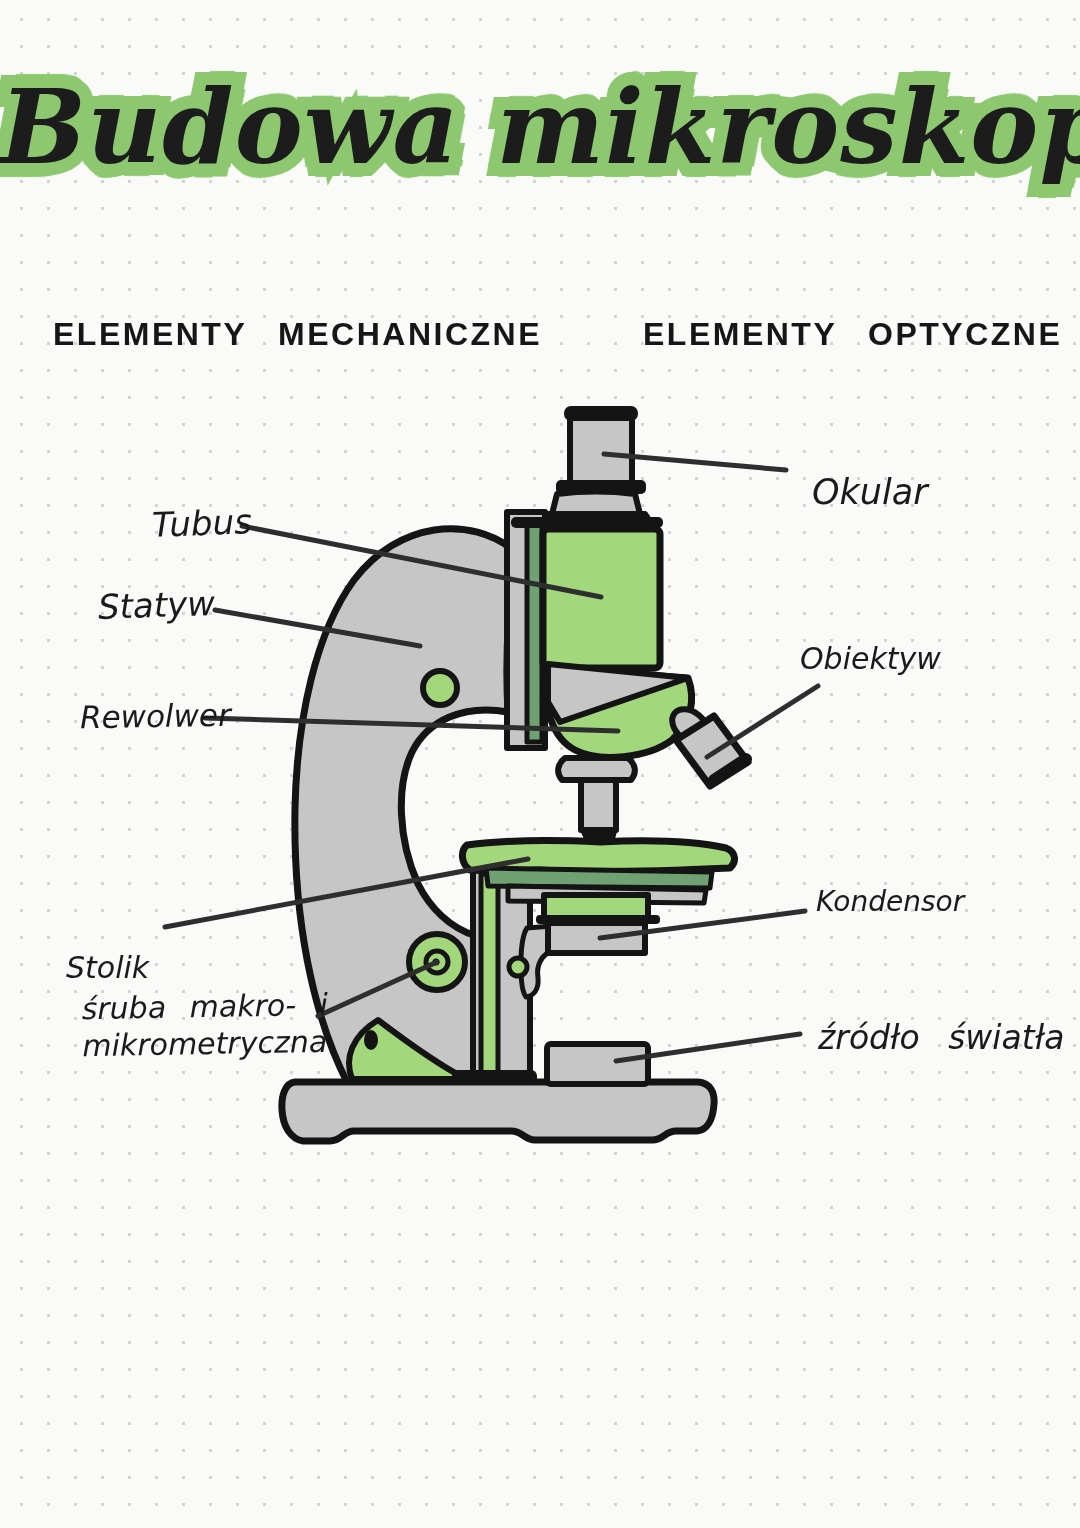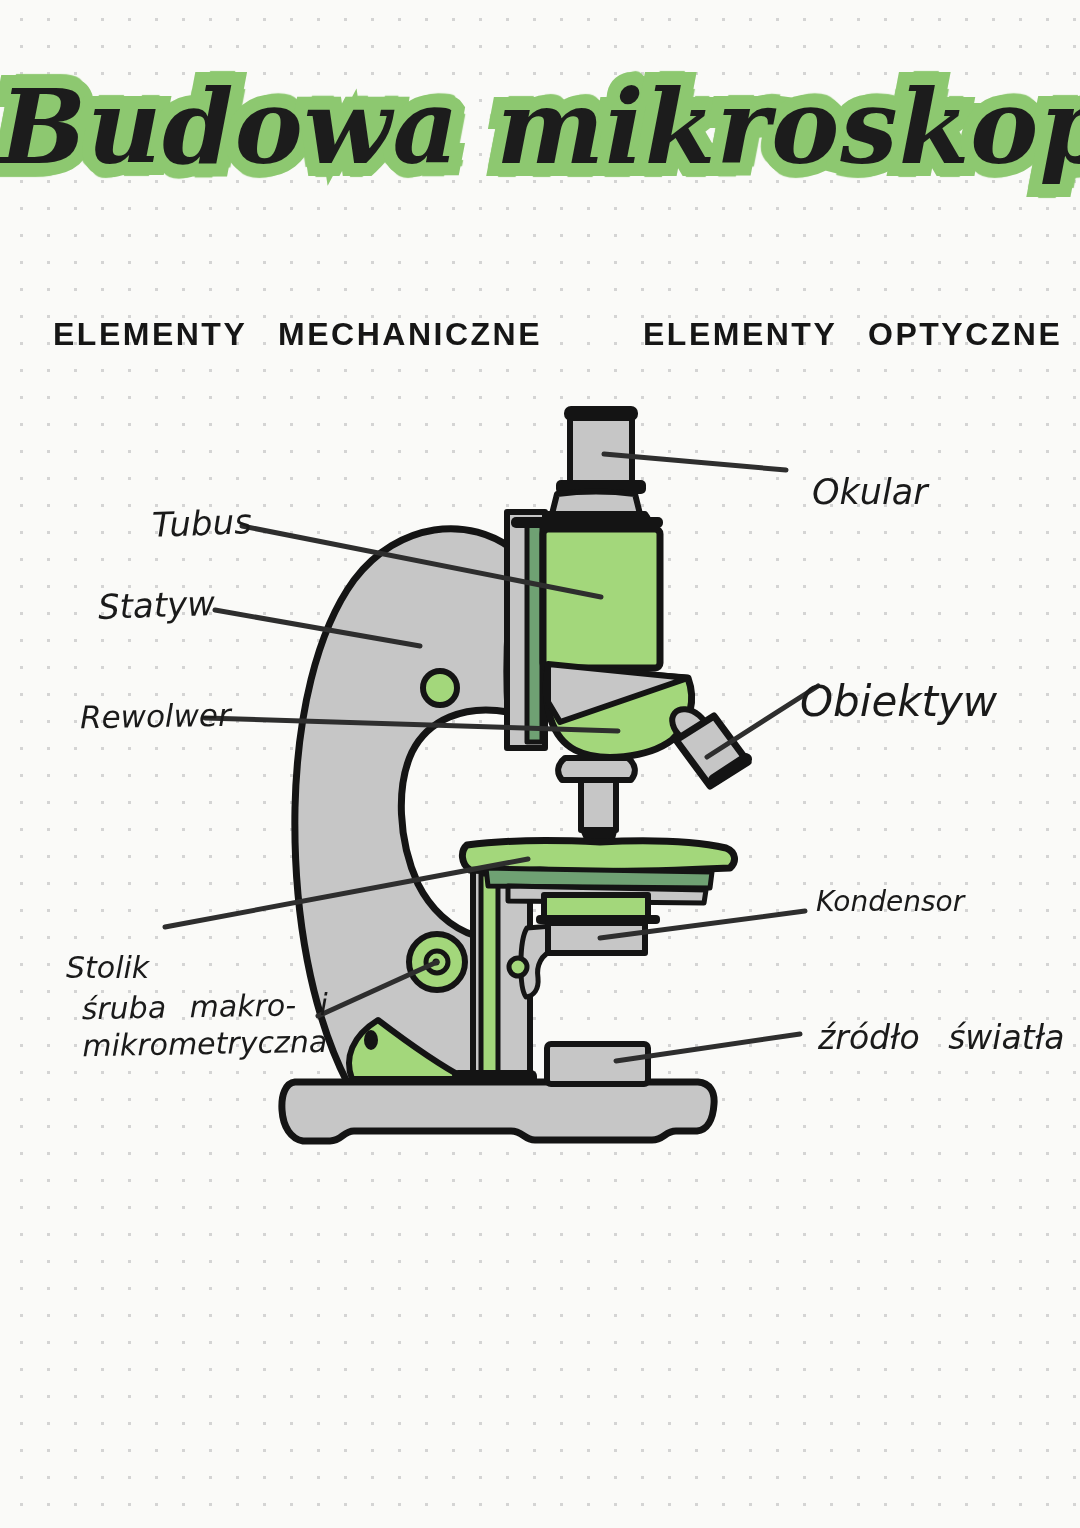--- a/index.html
+++ b/index.html
@@ -64,21 +64,21 @@
     position:absolute;color:#1a1a1a;
     font-family:"DejaVu Sans", sans-serif;font-style:italic;
     white-space:nowrap;
   }
   .lab-tubus{left:152px;top:503px;font-size:34px;transform:rotate(-2deg);}
   .lab-statyw{left:98px;top:585px;font-size:34px;transform:rotate(-2deg);}
   .lab-rewolwer{left:80px;top:698px;font-size:31px;transform:rotate(-1deg);}
   .lab-stolik{left:66px;top:906px;font-size:30px;margin-top:44px;}
   .lab-sruba{left:82px;top:988px;font-size:30px;line-height:37px;word-spacing:14px;transform:rotate(-1deg);}
   .lab-okular{left:812px;top:448px;font-size:35px;margin-top:24px;}
-  .lab-obiektyw{left:800px;top:677px;font-size:42px;}
+  .lab-obiektyw{left:800px;top:641px;font-size:30px;}
   .lab-kondensor{left:816px;top:885px;font-size:28px;}
   .lab-zrodlo{left:818px;top:1018px;font-size:33px;word-spacing:18px;text-align:right;}
 </style>
 </head>
 <body>
 
 <div class="page">
 
   <div class="title-wrap">
     <span class="title-back">Budowa mikroskopu</span>

